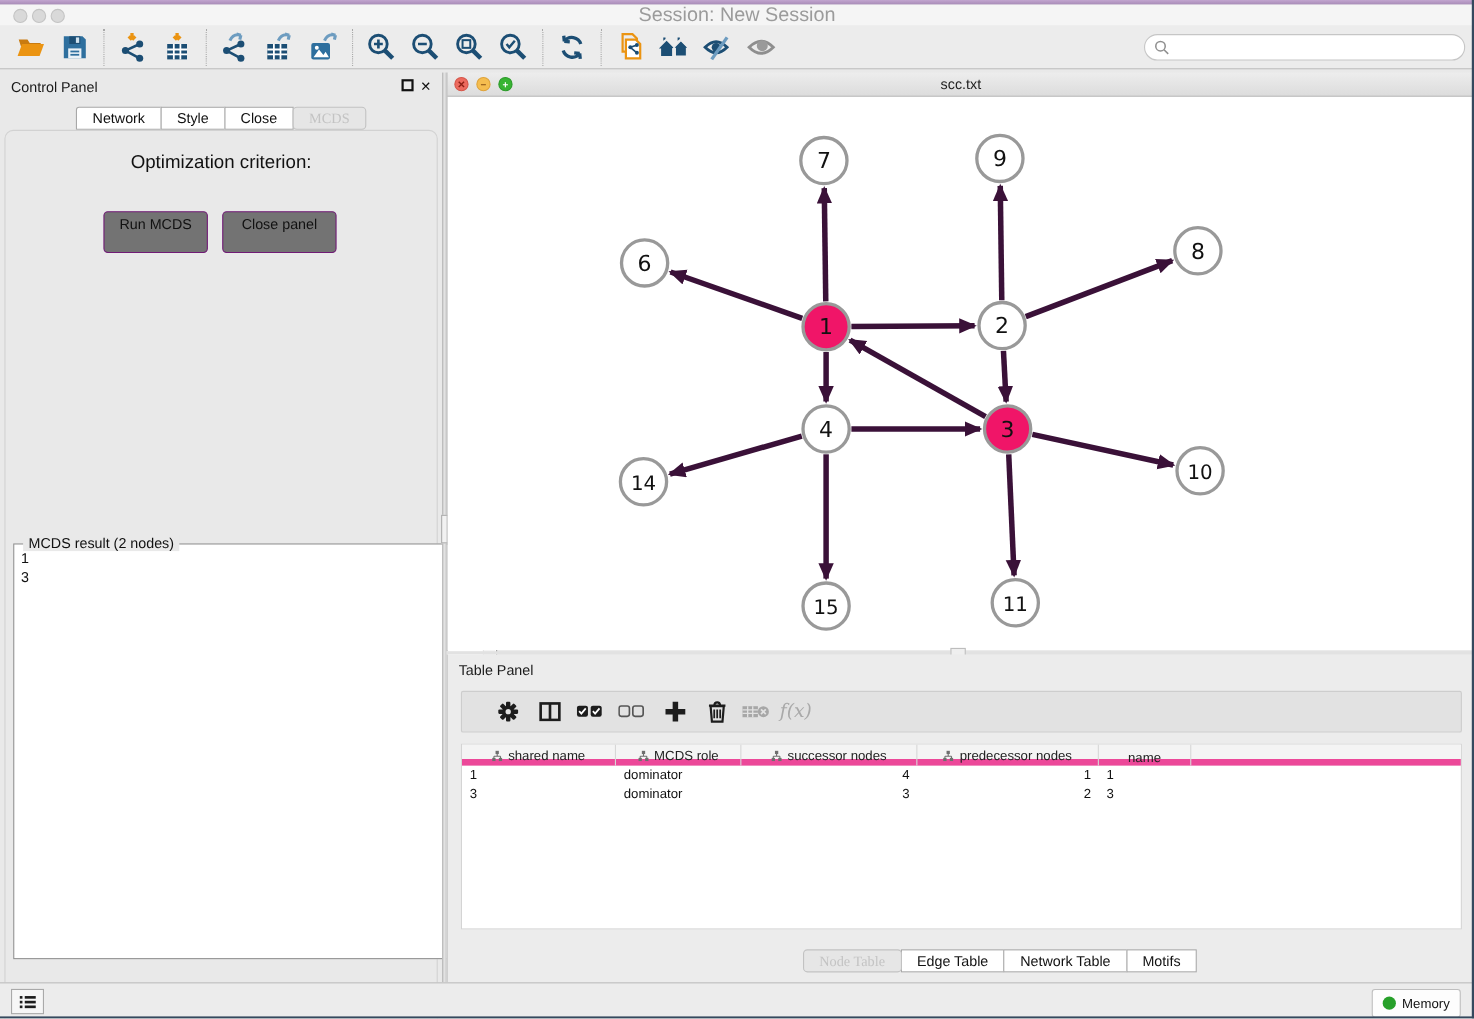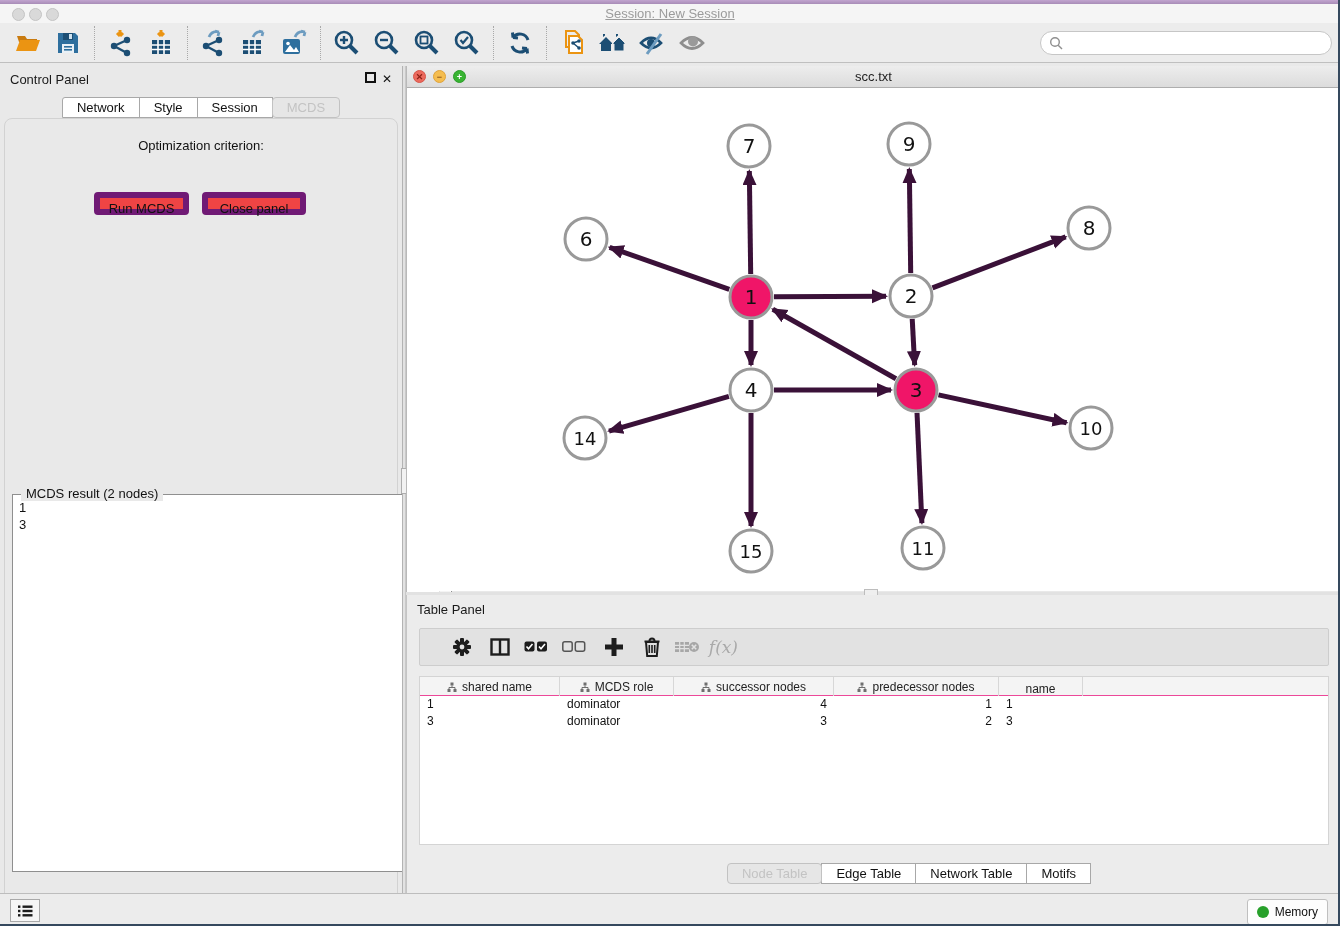--- a/index.html
+++ b/index.html
@@ -2,21 +2,21 @@
 <html><head>
 <meta charset="utf-8">
 <style>
   * { margin:0; padding:0; box-sizing:border-box; }
   html,body { width:1340px; height:926px; font-family:"Liberation Sans", sans-serif; background:#e9e9e9; overflow:hidden; position:relative; }
 
   
   .top-strip { position:absolute; left:0; top:0; width:1340px; height:4px;
     background:linear-gradient(#c2a5cf,#a88cb7); z-index:50; }
   .titlebar { position:absolute; left:0; top:4px; width:1340px; height:19px; background:#f5f5f5; z-index:40; }
-  .titlebar .title { text-align:center; font-size:13px; color:#9b9b9b; line-height:19px;text-decoration:underline; }
+  .titlebar .title { text-align:center; font-size:18px; color:#9b9b9b; line-height:19px; }
   .tl-dot { position:absolute; top:4px; width:13px; height:13px; border-radius:50%;
     background:#d9d9d9; border:1px solid #c4c4c4; }
   .edge-right { position:absolute; right:0; top:0; width:2px; height:926px; background:#35495e; z-index:60; }
   .edge-bottom { position:absolute; left:0; bottom:0; width:1340px; height:2px; background:#35495e; z-index:60; }
 
   
   .toolbar { position:absolute; left:0; top:23px; width:1340px; height:40px; background:#ececec;
     border-bottom:1px solid #bfbfbf; display:flex; align-items:center; padding:0 8px; z-index:30; }
   .tb-btn { width:40px; height:34px; display:flex; align-items:center; justify-content:center; }
   .tb-sep { width:1px; height:34px; border-left:1px dotted #a9a9a9; margin:0 6px; }
@@ -28,29 +28,29 @@
   .control-panel { position:absolute; left:0; top:66px; width:402px; height:827px; background:#e9e9e9; }
   .panel-head { position:relative; height:26px; }
   .panel-title { position:absolute; left:10px; top:6px; font-size:13px; color:#1a1a1a; }
   .wbtn { position:absolute; top:6px; width:14px; height:14px; font-size:12px; line-height:14px;
     text-align:center; color:#111; cursor:default; }
   .wbtn.float { border:2px solid #111; width:11px; height:11px; }
   .cp-tabs { position:absolute; left:0; top:31px; width:100%; display:flex; justify-content:center; }
   .tab { height:21px; line-height:19px; padding:0 14px; font-size:13px; background:#fff;
     border:1px solid #a8a8a8; margin-left:-1px; color:#111; }
   .tab.first { border-radius:3px 0 0 0; margin-left:0; }
-  .tab.active { background:#e6e6e6; color:#c3c3c3; border-color:#c2c2c2; border-radius:4px; position:relative; z-index:2; }
+  .tab.active { background:#e6e6e6; color:#c3c3c3; border-color:#c2c2c2; border-radius:4px; position:relative; z-index:2;font-family:Liberation Serif, serif; }
   .cp-body { position:absolute; left:4px; top:52px; width:394px; height:830px; border:1px solid #d2d2d2;
     border-radius:8px; background:#e9e9e9; }
-  .opt-label { position:absolute; left:0; top:72px; width:100%; text-align:center; font-size:13px; color:#111; }
+  .opt-label { position:absolute; left:0; top:72px; width:100%; text-align:center; font-size:17px; color:#111; }
   .criterion { position:absolute; left:45px; top:92px; width:307px; height:23px; background:#fff;
     border:1px solid #ababab; border-radius:4px; font-size:13px; color:#111; display:flex;
     align-items:center; padding:0 8px; }
   .criterion .spin { margin-left:auto; }
-  .cp-btn { position:absolute; top:126px; height:23px; background:#ef4444; border:6px solid #701a75;
+  .cp-btn { position:absolute; top:126px; height:38px; background:#737373; border:1px solid #701a75;
     border-radius:4px; font-size:13px; color:#111; text-align:center; line-height:21px; }
   .btn-run { left:94px; width:95px; }
   .btn-close { left:202px; width:104px; }
   .mcds-box { position:absolute; left:12px; top:428px; width:440px; height:378px; border:1px solid #8f8f8f;
     background:#fff; }
   .mcds-legend { position:absolute; left:8px; top:-9px; background:#e9e9e9; padding:0 5px; font-size:13px; color:#111; }
   .mcds-lines { position:absolute; left:6px; top:4px; right:14px; bottom:4px; font-size:13px; color:#111;
     line-height:17px; white-space:pre-line; overflow:hidden; }
   .mcds-scroll { position:absolute; right:1px; top:1px; width:11px; height:374px; background:#f4f4f4;
     border-left:1px solid #e3e3e3; }
@@ -80,21 +80,21 @@
   
   .table-panel { position:absolute; left:406px; top:595px; width:1006px; height:298px; background:#ececec;
     border-left:1px solid #c4c4c4; }
   .tp-head { position:relative; height:30px; }
   .tp-toolbar { position:absolute; left:12px; top:33px; width:910px; height:38px; background:#e2e2e2;
     border:1px solid #cdcdcd; border-radius:2px; display:flex; align-items:center; padding:0 14px; }
   .tp-tool { width:38px; height:30px; display:flex; align-items:center; justify-content:flex-end; }
   .fx-label { font-family:"DejaVu Serif", serif; font-style:italic; font-size:17px; color:#a9a9a9; }
   .grid { position:absolute; left:12px; top:81px; width:910px; height:169px; background:#fff;
     border:1px solid #d4d4d4; }
-  .grid-header { display:flex; height:19px; background:#f4f4f4; border-bottom:1px solid #ec4899; }
+  .grid-header { display:flex; height:19px; background:#f4f4f4; border-bottom:6px solid #ec4899; }
   .th { display:flex; align-items:center; justify-content:center; gap:5px; font-size:12px; color:#222;
     border-right:1px solid #d7d7d7; height:19px; }
   .tr { display:flex; height:17px; }
   .td { font-size:12px; color:#111; line-height:17px; padding:0 7px; overflow:hidden; }
   .td.r { text-align:right; }
   .tp-tabs { position:absolute; left:0; top:268px; width:100%; display:flex; justify-content:center; }
 
   
   .footer { position:absolute; left:0; top:893px; width:1340px; height:33px; background:#ececec;
     border-top:1px solid #bdbdbd; }
@@ -263,21 +263,21 @@
 
 <div class="control-panel">
   <div class="panel-head">
     <span class="panel-title">Control Panel</span>
     <span class="wbtn float" style="right:26px"></span>
     <span class="wbtn" style="right:8px">✕</span>
   </div>
   <div class="cp-tabs" id="cp-tabs">
       <div class="tab first">Network</div>
       <div class="tab">Style</div>
-      <div class="tab">Session</div>
+      <div class="tab">Close</div>
       <div class="tab active">MCDS</div>
     </div>
   <div class="cp-body"></div>
   <div class="opt-label">Optimization criterion:</div>
   <div class="cp-btn btn-run">Run MCDS</div>
   <div class="cp-btn btn-close">Close panel</div>
   <div class="mcds-box">
     <span class="mcds-legend">MCDS result (2 nodes)</span>
     <div class="mcds-lines" id="mcds-lines">1
 3</div>

